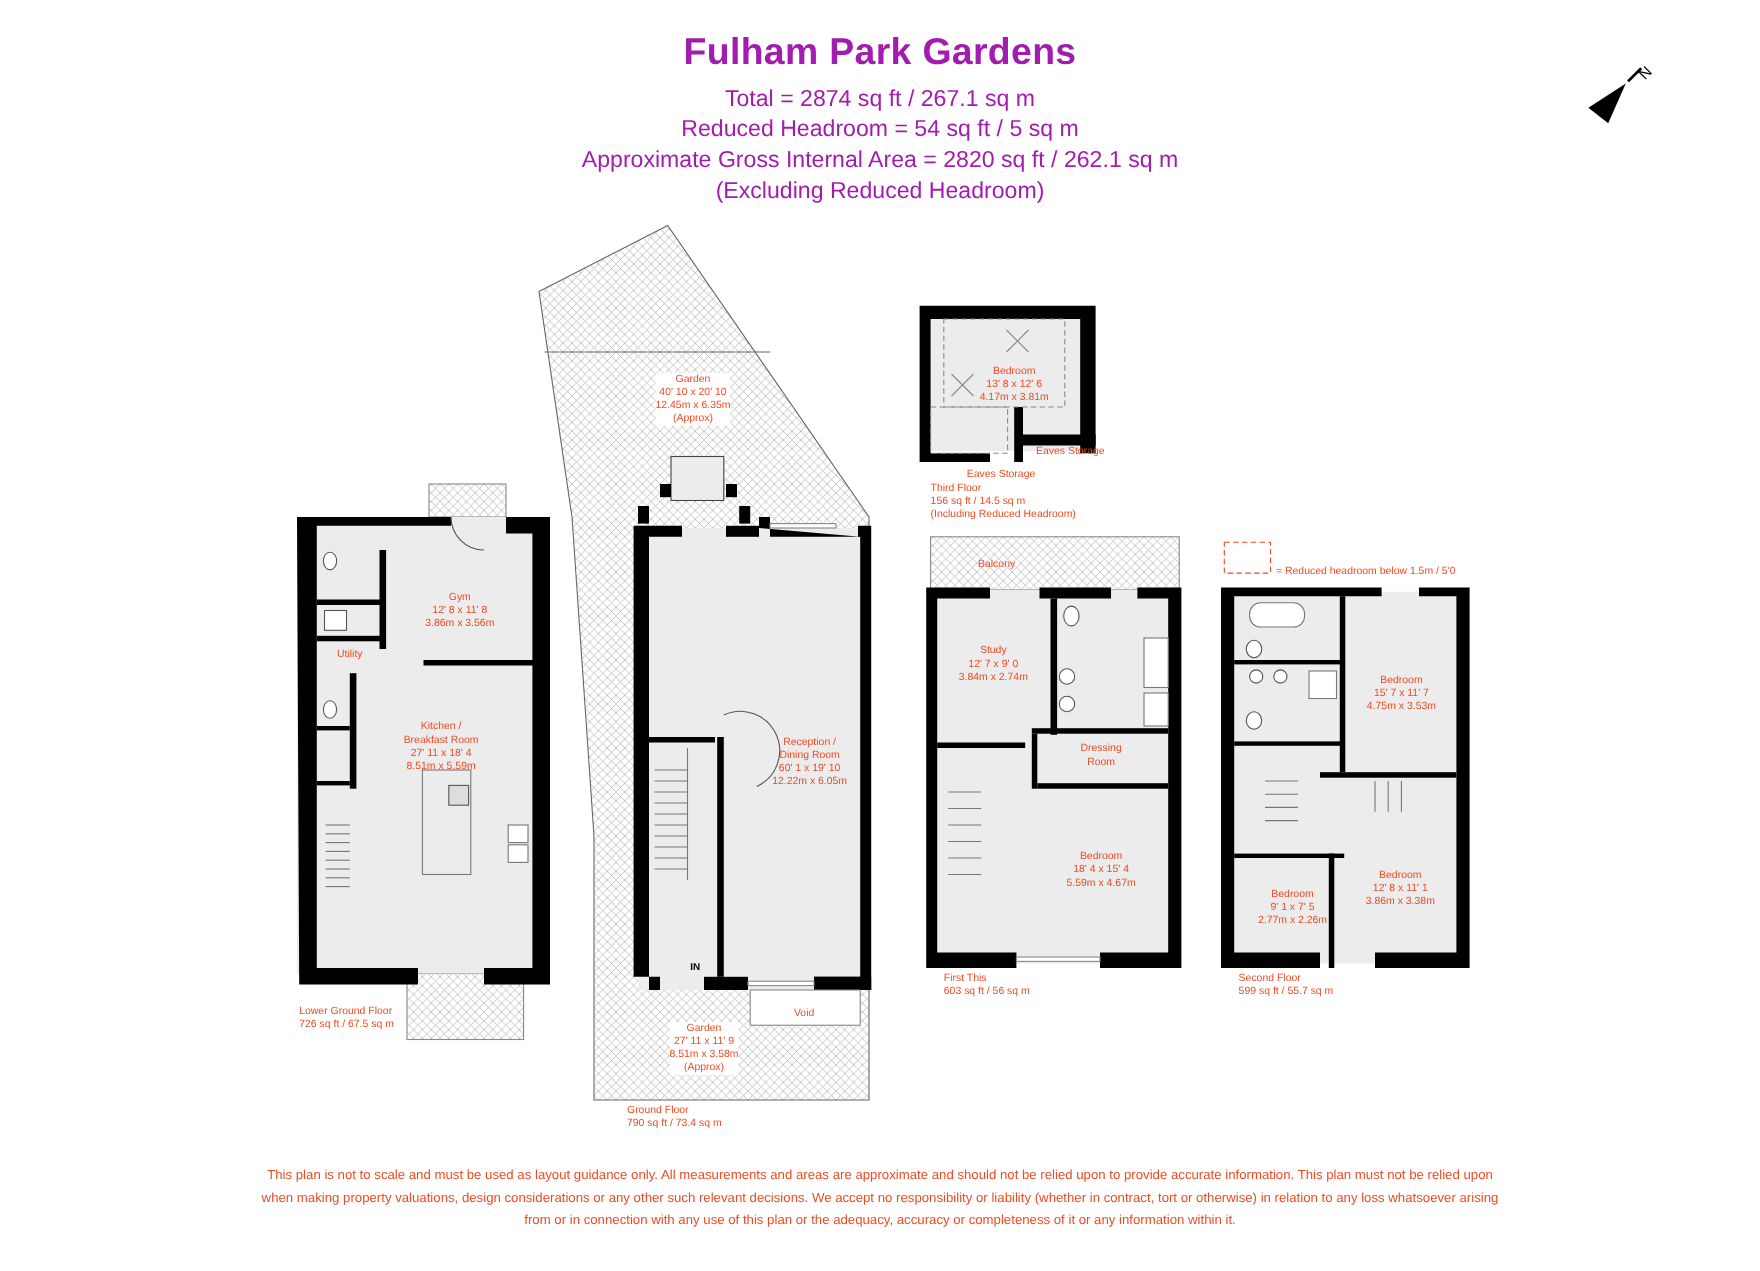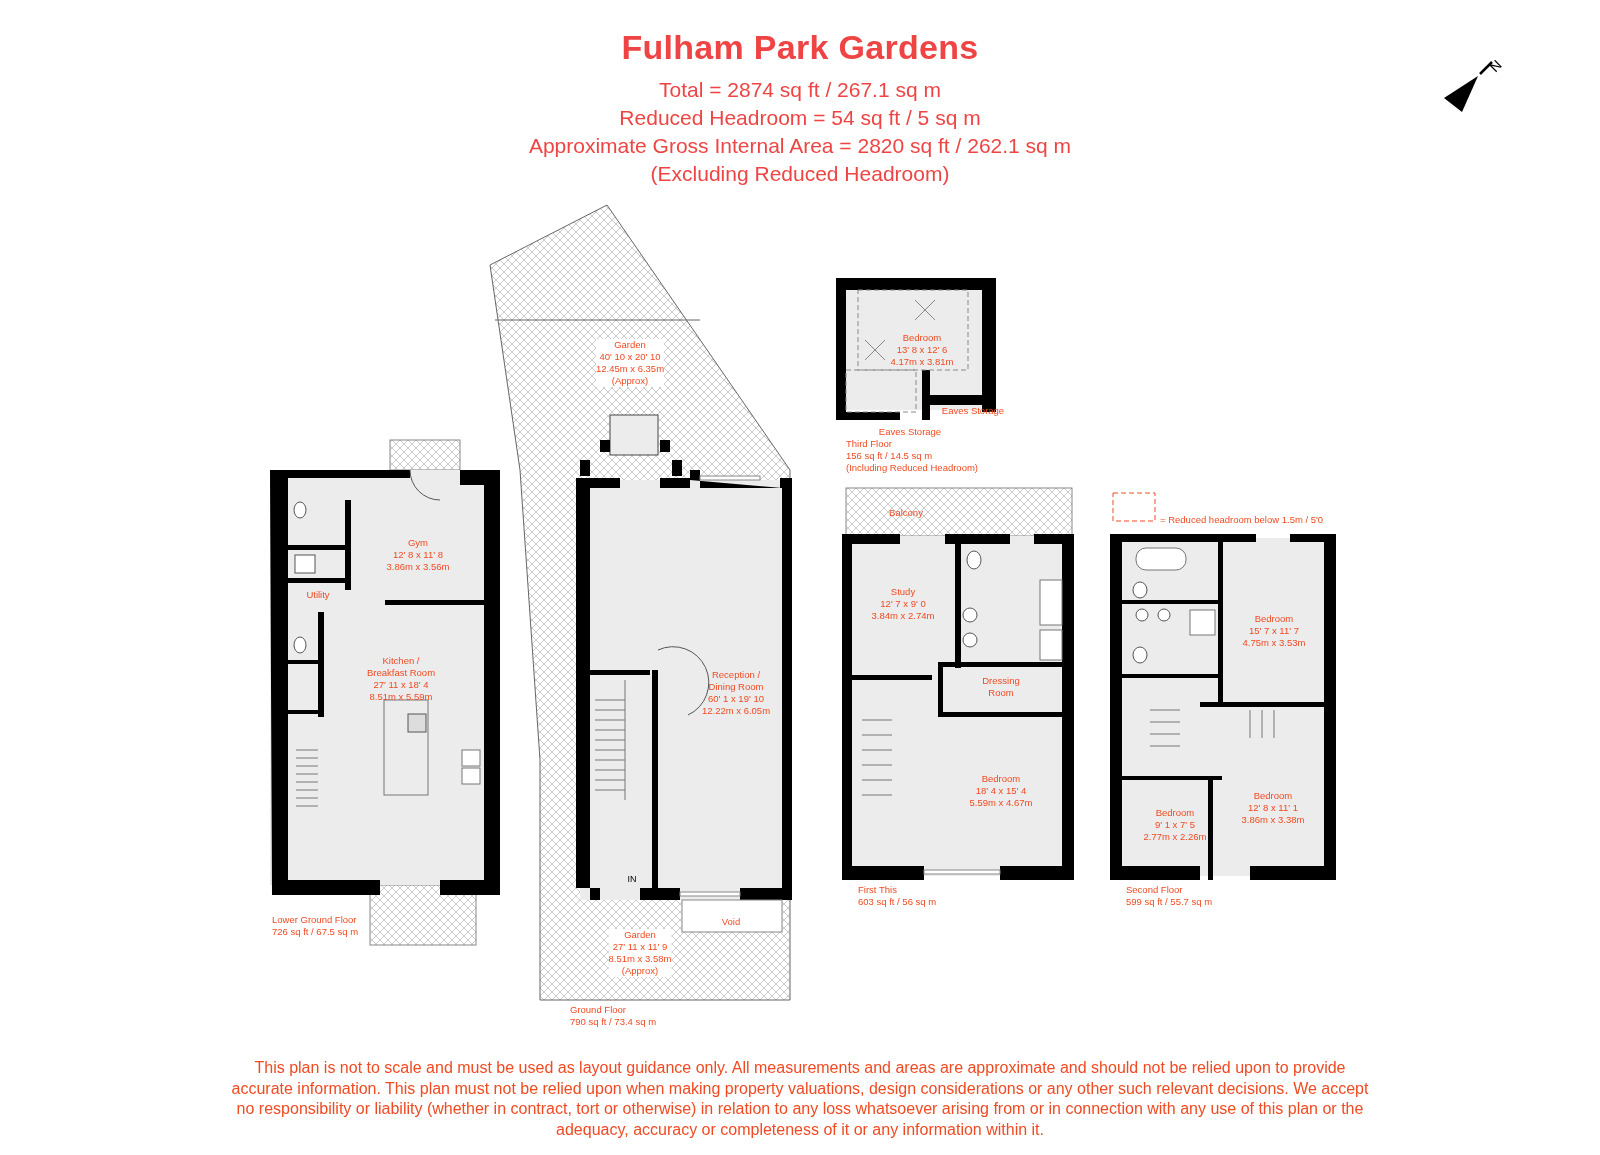--- a/index.html
+++ b/index.html
@@ -1,24 +1,24 @@
 <!DOCTYPE html>
 <html><head>
 <meta charset="utf-8">
 <style>
   html, body { margin:0; padding:0; background:#ffffff; }
   body { width:1600px; height:1155px; position:relative; overflow:hidden; font-family:"Liberation Sans", sans-serif; }
-  .hdr { position:absolute; left:0; width:1600px; text-align:center; color:#ef4444; }
+  .hdr { position:absolute; left:0; width:1600px; text-align:center; color:#a21caf; }
   #title { top:28px; font-size:34px; font-weight:bold; letter-spacing:0.3px; }
   .sub { font-size:21px; line-height:28px; }
   #s1 { top:76px; } #s2 { top:104px; } #s3 { top:132px; } #s4 { top:160px; }
   svg.plan { position:absolute; left:0; top:0; }
   .lbl { position:absolute; color:#f04a22; font-size:9.5px; line-height:12px; text-align:center; white-space:nowrap; transform:translateX(-50%); }
   .flbl { position:absolute; color:#f04a22; font-size:9.5px; line-height:12px; white-space:nowrap; }
-  #disclaimer { position:absolute; left:230px; top:1058px; width:1140px; text-align:center; color:#f04a22; font-size:16px; line-height:20.5px; }
+  #disclaimer { position:absolute; left:230px; top:1058px; width:1140px; text-align:center; color:#f04a22; font-size:12px; line-height:20.5px; }
   .compass { position:absolute; left:1440px; top:50px; }
 </style>
 </head>
 <body>
 
 <div class="hdr" id="title">Fulham Park Gardens</div>
 <div class="hdr sub" id="s1">Total = 2874 sq ft / 267.1 sq m</div>
 <div class="hdr sub" id="s2">Reduced Headroom = 54 sq ft / 5 sq m</div>
 <div class="hdr sub" id="s3">Approximate Gross Internal Area = 2820 sq ft / 262.1 sq m</div>
 <div class="hdr sub" id="s4">(Excluding Reduced Headroom)</div>
@@ -222,21 +222,21 @@
 </div>
 <div class="lbl" style="left:731px; top:916px;">
   <div>Void</div>
 </div>
 <div class="lbl" style="left:640px; top:929px; background:#fff;">
   <div>Garden</div>
   <div>27' 11 x 11' 9</div>
   <div>8.51m x 3.58m</div>
   <div>(Approx)</div>
 </div>
-<div class="lbl" style="left:632px; top:873px; color:#000; font-size:9px;">IN</div>
+<div class="lbl" style="left:632px; top:873px; color:#000; font-size:9px;font-weight:bold;">IN</div>
 <div class="flbl" style="left:540px; top:1004px;margin-left:30px;">
   <div>Ground Floor</div>
   <div>790 sq ft / 73.4 sq m</div>
 </div>
 
 <div class="lbl" style="left:922px; top:332px;">
   <div>Bedroom</div>
   <div>13' 8 x 12' 6</div>
   <div>4.17m x 3.81m</div>
 </div>

